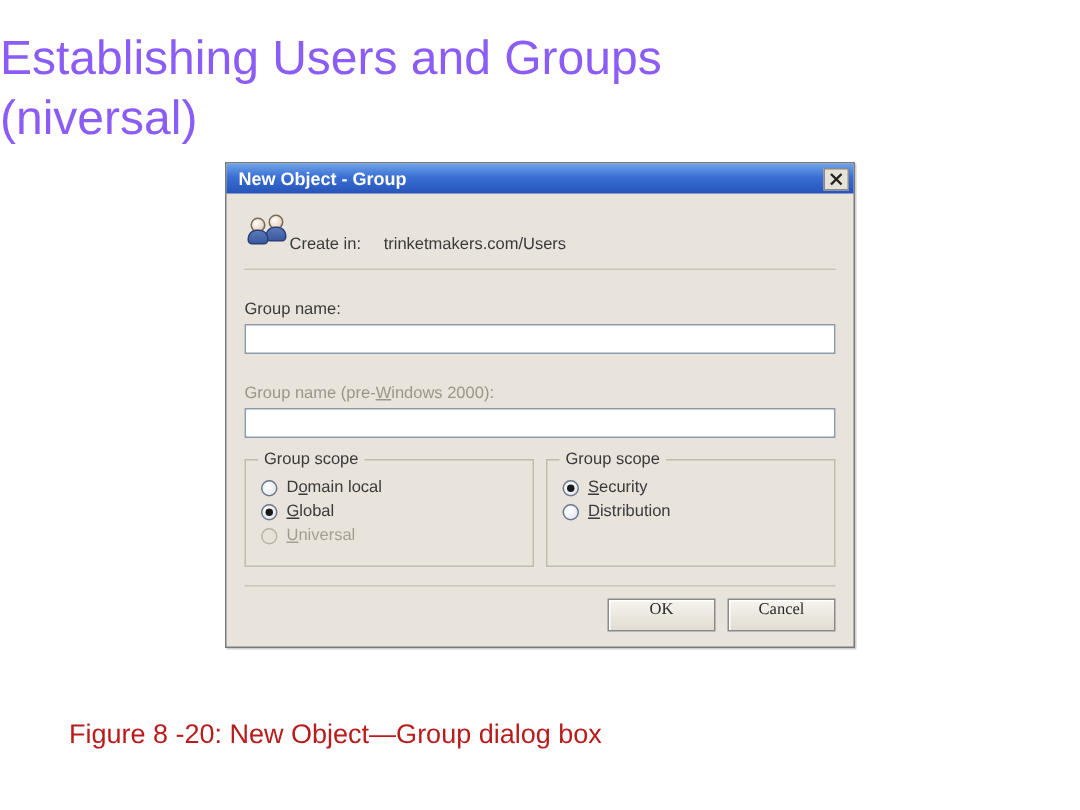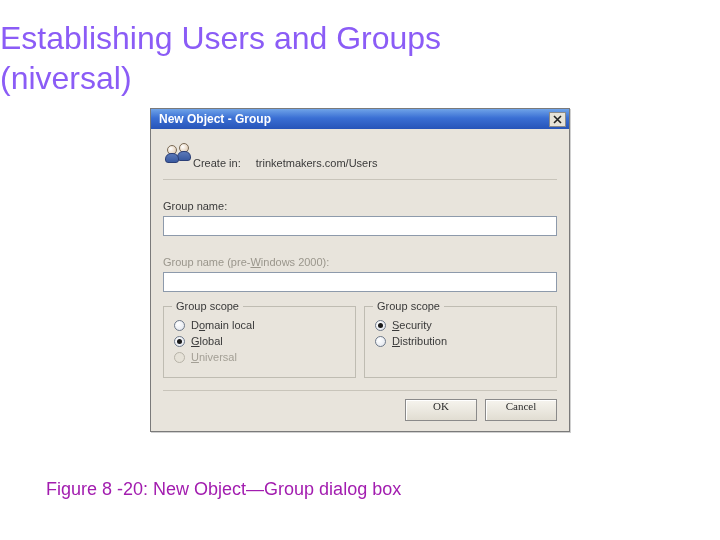--- a/index.html
+++ b/index.html
@@ -180,21 +180,21 @@
     display: flex;
     align-items: flex-start;
     justify-content: center;
     box-shadow: inset 1px 1px 0 #fff;
   }
   .caption {
     position: absolute;
     left: 46px;
     bottom: 40px;
     font-size: 18px;
-    color: #a21caf;
+    color: #b91c1c;
   }
 </style>
 </head>
 <body>
 
 <h1 class="slide-title">
   <span>Establishing Users and Groups</span><br>
   <span>(niversal)</span>
 </h1>
 

